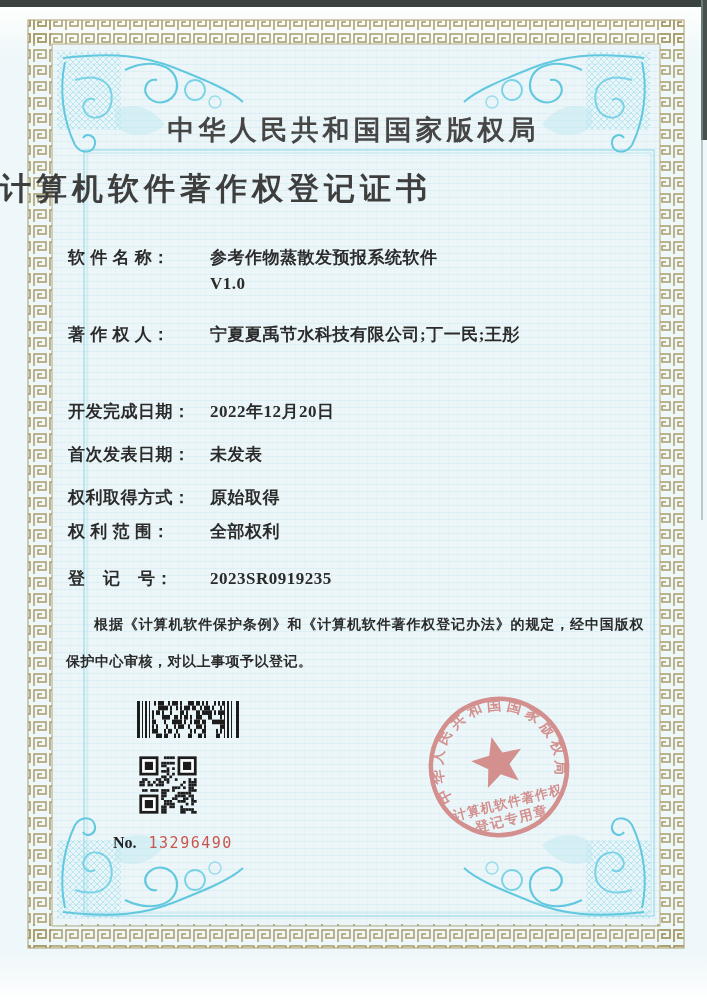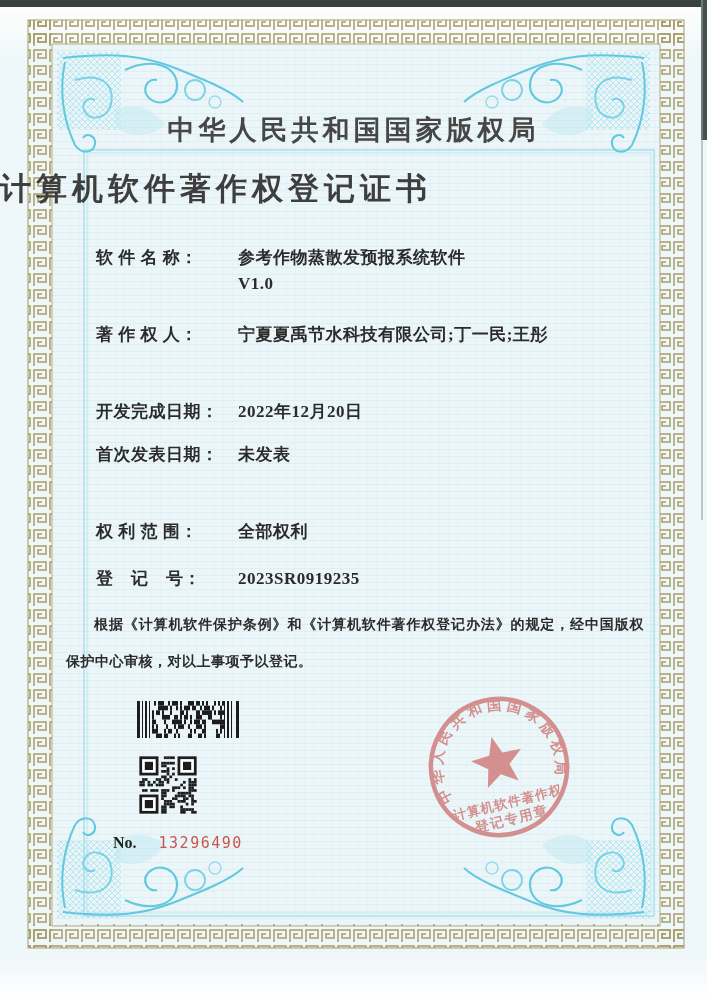--- a/index.html
+++ b/index.html
@@ -18,26 +18,26 @@
              #ecf6f8;}
   svg.frame{position:absolute;left:0;top:0;pointer-events:none;}
   .t{position:absolute;white-space:nowrap;}
   .authority{top:112px;left:0;width:707px;text-align:center;font-size:27px;font-weight:bold;
              letter-spacing:4px;color:#464646;}
   .cert-title{top:140px;left:0;width:707px;text-align:left;font-size:31px;font-weight:bold;
               letter-spacing:5px;color:#3e3e3e;margin-top:28px;}
   .certno-line{top:207px;right:72px;font-size:13.5px;color:#333;font-weight:bold;}
   .certno-line .gap{display:inline-block;width:16px;}
   .row{position:absolute;left:68px;font-size:17px;font-weight:bold;letter-spacing:.5px;white-space:nowrap;}
-  .lbl{display:inline-block;width:142px;margin-left:28px;}
+  .lbl{display:inline-block;width:142px;}
   .statement{position:absolute;left:66px;top:606px;width:578px;font-size:14px;font-weight:bold;
              line-height:37px;letter-spacing:.5px;text-indent:2em;white-space:normal;text-align:justify;}
   .serial{position:absolute;left:113px;top:834px;font-size:16px;font-weight:bold;color:#222;}
   .serial .num{color:#c8564e;font-family:"DejaVu Sans Mono",monospace;font-size:15px;
-               letter-spacing:1.5px;font-weight:normal;margin-left:22px;}
+               letter-spacing:1.5px;font-weight:normal;margin-left:12px;}
   .issue-date{position:absolute;left:419px;top:836px;font-size:17.5px;font-weight:bold;letter-spacing:.5px;color:#2e2e2e;}
   .barcode{position:absolute;left:137px;top:701px;}
   .qrcode{position:absolute;left:138px;top:755px;}
   .seal{position:absolute;left:423px;top:691px;pointer-events:none;opacity:.88;}
 </style>
 </head>
 <body>
 
 <div class="page">
 
@@ -89,20 +89,23 @@
     <span class="lbl"></span><span>V1.0</span>
   </div>
   <div class="row" style="top:323px">
     <span class="lbl">著 作 权 人：</span><span>宁夏夏禹节水科技有限公司;丁一民;王彤</span>
   </div>
   <div class="row" style="top:400px">
     <span class="lbl">开发完成日期：</span><span>2022年12月20日</span>
   </div>
   <div class="row" style="top:443px">
     <span class="lbl">首次发表日期：</span><span>未发表</span>
+  </div>
+  <div class="row" style="top:486px">
+    <span class="lbl">权利取得方式：</span><span>原始取得</span>
   </div>
   <div class="row" style="top:520px">
     <span class="lbl">权 利 范 围：</span><span>全部权利</span>
   </div>
   <div class="row" style="top:567px">
     <span class="lbl">登　记　号：</span><span>2023SR0919235</span>
   </div>
 
   <div class="statement">根据《计算机软件保护条例》和《计算机软件著作权登记办法》的规定，经中国版权保护中心审核，对以上事项予以登记。</div>
 

